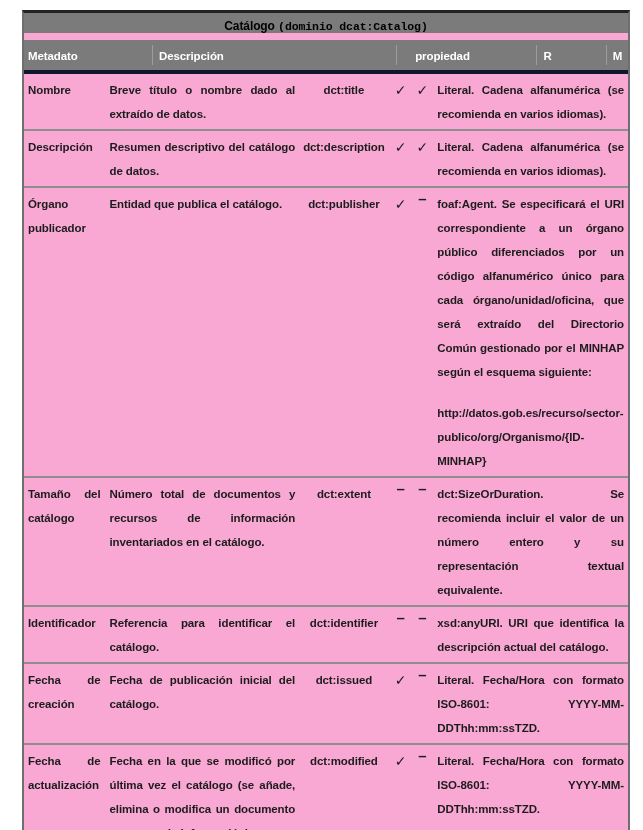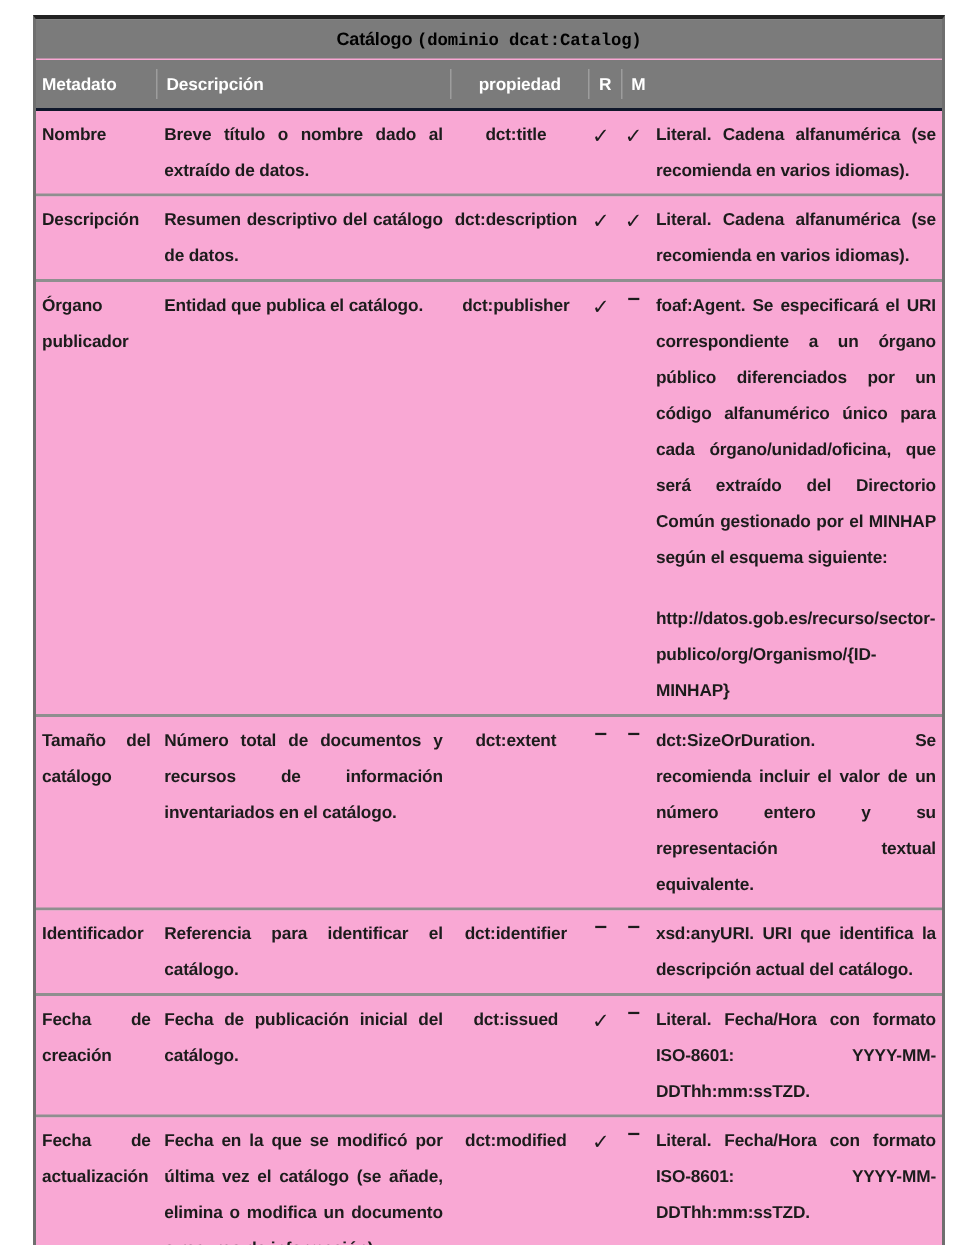--- a/index.html
+++ b/index.html
@@ -26,29 +26,30 @@
     border-left:2px solid var(--outer-side);
     border-right:2px solid var(--outer-side);
     font-size:11.5px;font-weight:bold;letter-spacing:-0.1px;
     line-height:24px;
   }
   .title-row{
     background:var(--header-bg);
     color:#000;
     text-align:center;
     height:27px;line-height:27px;
-    border-bottom:1px solid #f9a8d4;
+    border-bottom:7px solid #f9a8d4;
     font-size:12px;
   }
   .title-mono{font-family:"Liberation Mono","DejaVu Sans Mono",monospace;font-weight:bold;font-size:11.5px;}
   .header-row{
     display:flex;background:var(--header-bg);color:var(--header-text);
     height:34px;align-items:center;
-    border-bottom:2px solid #0f172a;
+    border-bottom:4px solid #0f172a;
     font-size:11.5px;
+    justify-content:space-between;
   }
   .header-row .cell{line-height:14px;align-self:center;border-left:1px solid #9d9d9d;height:20px;display:flex;align-items:center;}
   .header-row .cell:first-child{border-left:none;}
   .row{
     display:flex;
     border-bottom:2px solid var(--sep);
     background:#f9a8d4;
   }
   .row:last-child{border-bottom:none;}
   .cell{padding:4px 3px 3px 3px;}

